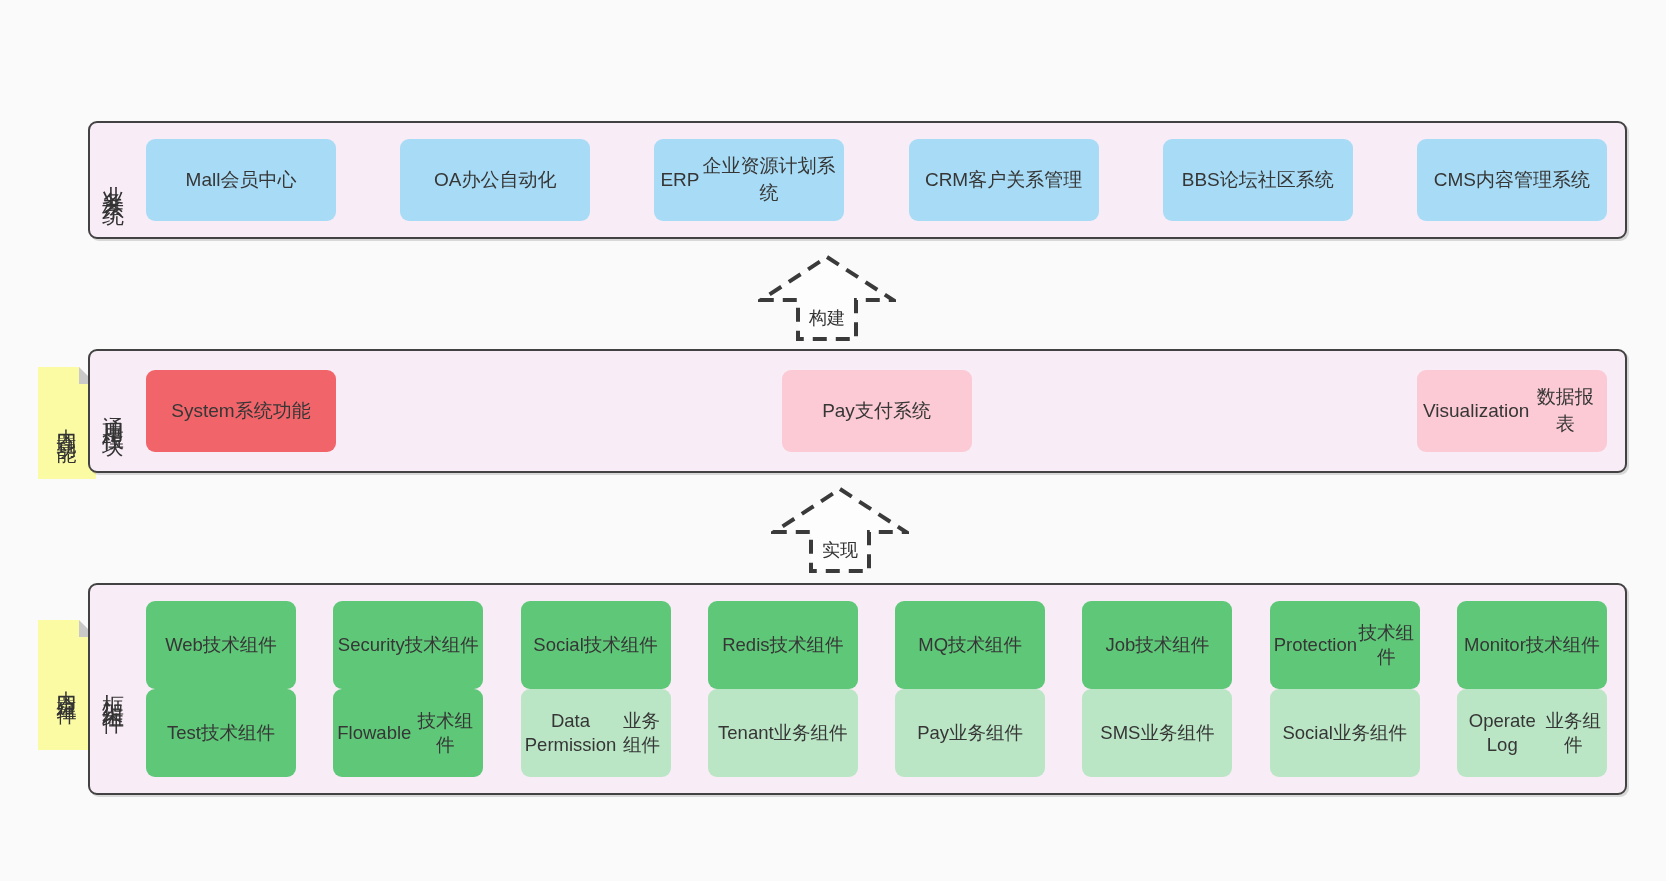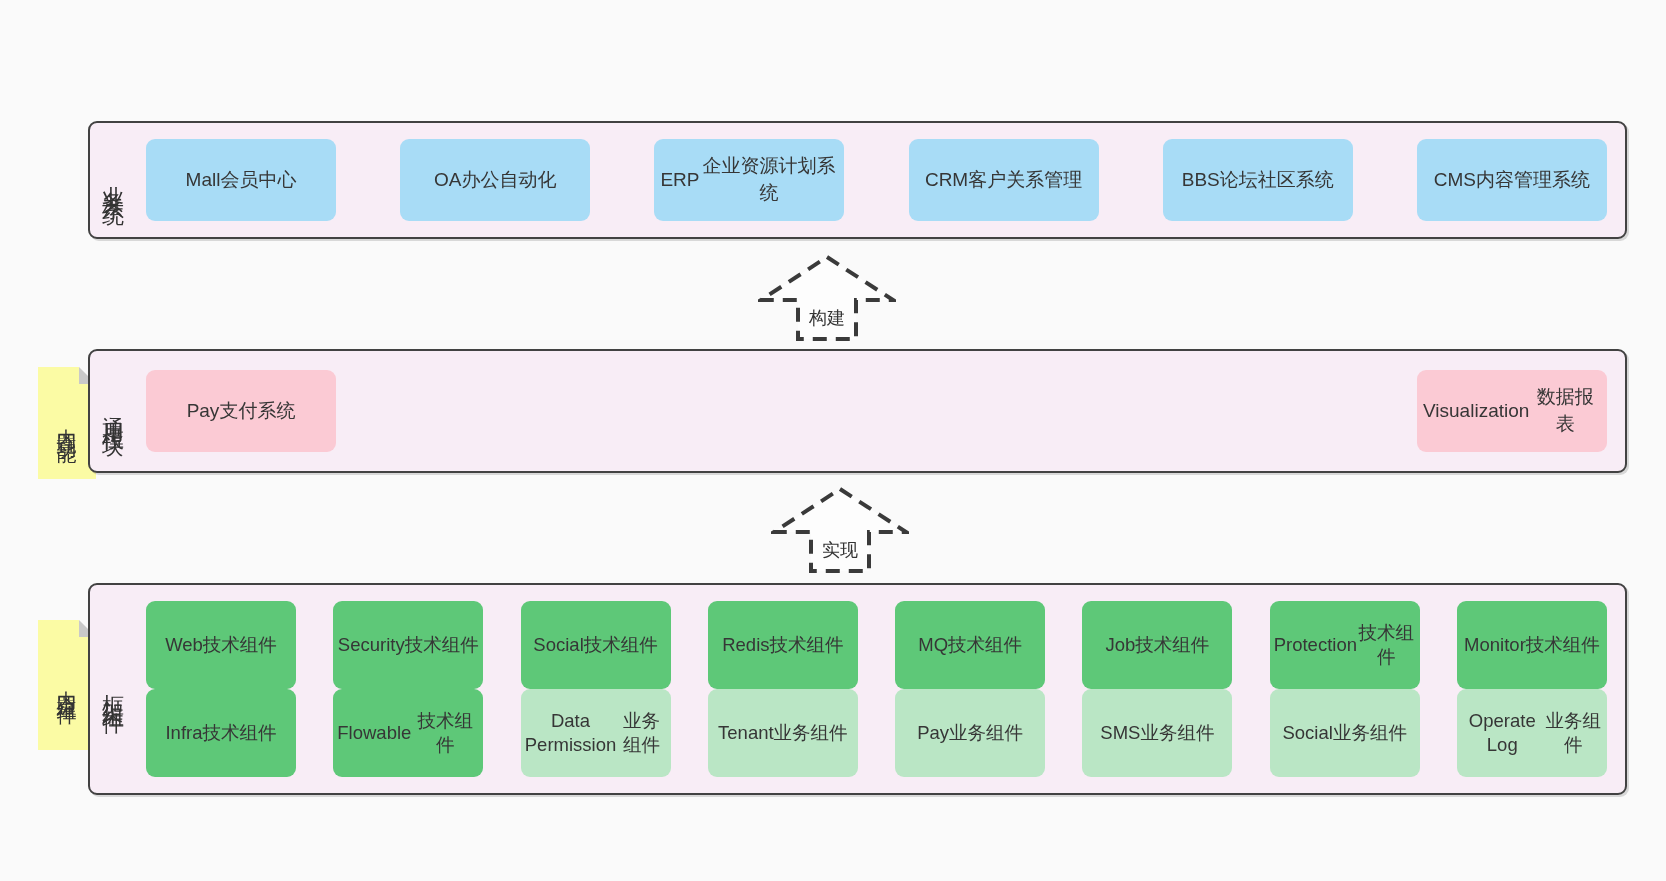--- a/index.html
+++ b/index.html
@@ -131,20 +131,24 @@
 
   <svg class="arrow" id="arrow-build" viewBox="0 0 138 88">
     <polygon points="69,3 135,46 98,46 98,85 40,85 40,46 3,46" fill="#fdfdfd" stroke="#3a3a3a" stroke-width="4" stroke-dasharray="14 9" stroke-linejoin="miter"></polygon>
     <rect x="45" y="49" width="48" height="27" fill="#fdfdfd"></rect>
     <text x="69" y="70" text-anchor="middle" font-size="18" fill="#333">构建</text>
   </svg>
 
   <div class="band" id="band-modules">
     <span class="band-label">通用模块</span>
     <div class="band-boxes">
+      <div class="box" data-variant="red">
+        <span>System</span>
+        <span>系统功能</span>
+      </div>
       <div class="box" data-variant="pink">
         <span>Pay</span>
         <span>支付系统</span>
       </div>
       <div class="box" data-variant="pink">
         <span>Visualization</span>
         <span>数据报表</span>
       </div>
     </div>
   </div>
@@ -185,21 +189,21 @@
       <div class="box" data-variant="green">
         <span>Protection</span>
         <span>技术组件</span>
       </div>
       <div class="box" data-variant="green">
         <span>Monitor</span>
         <span>技术组件</span>
       </div>
 
       <div class="box" data-variant="green">
-        <span>Infra</span>
+        <span>Test</span>
         <span>技术组件</span>
       </div>
       <div class="box" data-variant="green">
         <span>Flowable</span>
         <span>技术组件</span>
       </div>
       <div class="box" data-variant="green-light">
         <span>Data Permission</span>
         <span>业务组件</span>
       </div>

